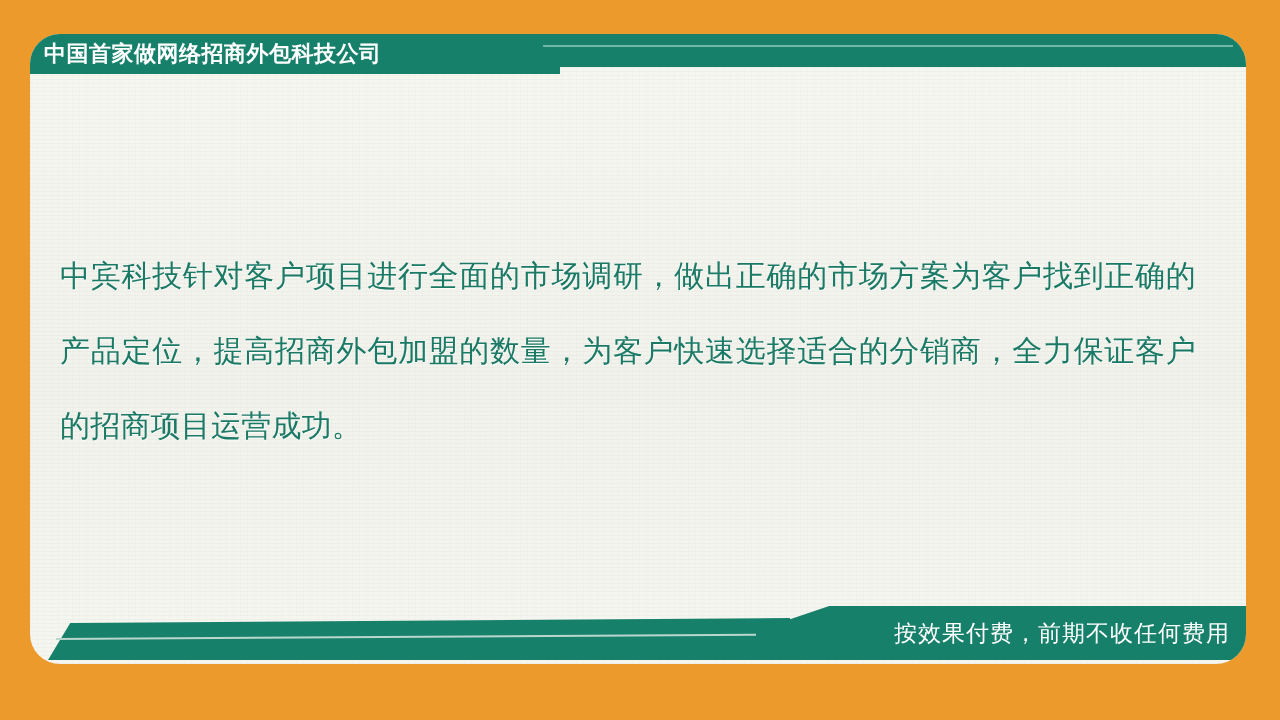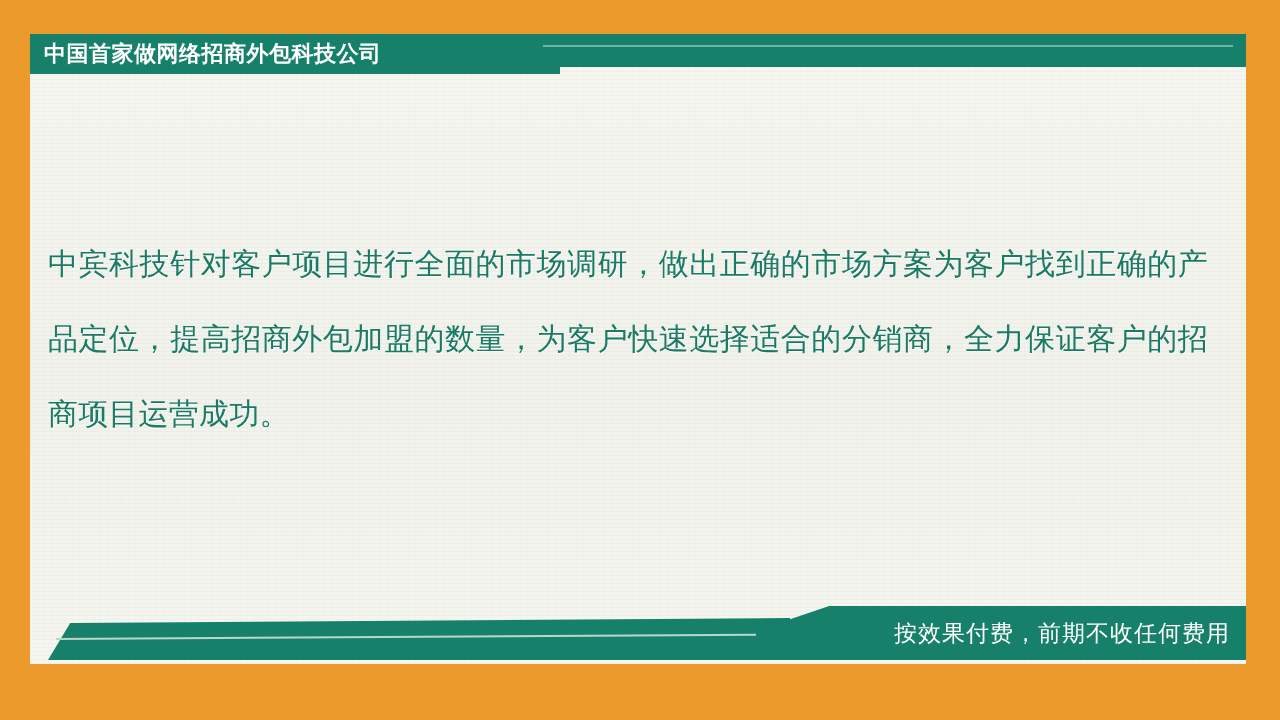--- a/index.html
+++ b/index.html
@@ -23,20 +23,21 @@
     background-color:#f5f5f0;
     background-image:
       repeating-linear-gradient(0deg,
         rgba(0,0,0,0.022) 0px, rgba(0,0,0,0.022) 1px,
         rgba(255,255,255,0) 1px, rgba(255,255,255,0) 4px),
       repeating-linear-gradient(90deg,
         rgba(0,0,0,0.012) 0px, rgba(0,0,0,0.012) 1px,
         rgba(255,255,255,0) 1px, rgba(255,255,255,0) 7px),
       linear-gradient(180deg,#f7f7f2 0%, #f2f2ec 55%, #f6f6f1 100%);
     overflow:hidden;
+    border-radius:30px;
   }
 
   
   #header-band {
     position:absolute;
     left:0px; top:0px;
     width:1216px; height:40px;
   }
   #header-band .band-left {
     position:absolute; left:0; top:0;
@@ -93,21 +94,21 @@
     width:1160px;
     color:#1b7a66;
     font-family:"Liberation Serif", "DejaVu Serif", serif;
     font-size:30px;
     line-height:75px;
     text-align:justify;
     text-justify:inter-ideograph;
     letter-spacing:0.2px;
     text-shadow:0.5px 0.5px 0 rgba(255,255,255,0.7);
   }
-  #body-text p { margin:0; }
+  #body-text p { margin:12px; }
 
   
   #footer-band {
     position:absolute;
     left:0; bottom:0;
     width:1216px; height:64px;
   }
   #footer-band .foot-low {
     position:absolute;
     left:18px; top:18px;

